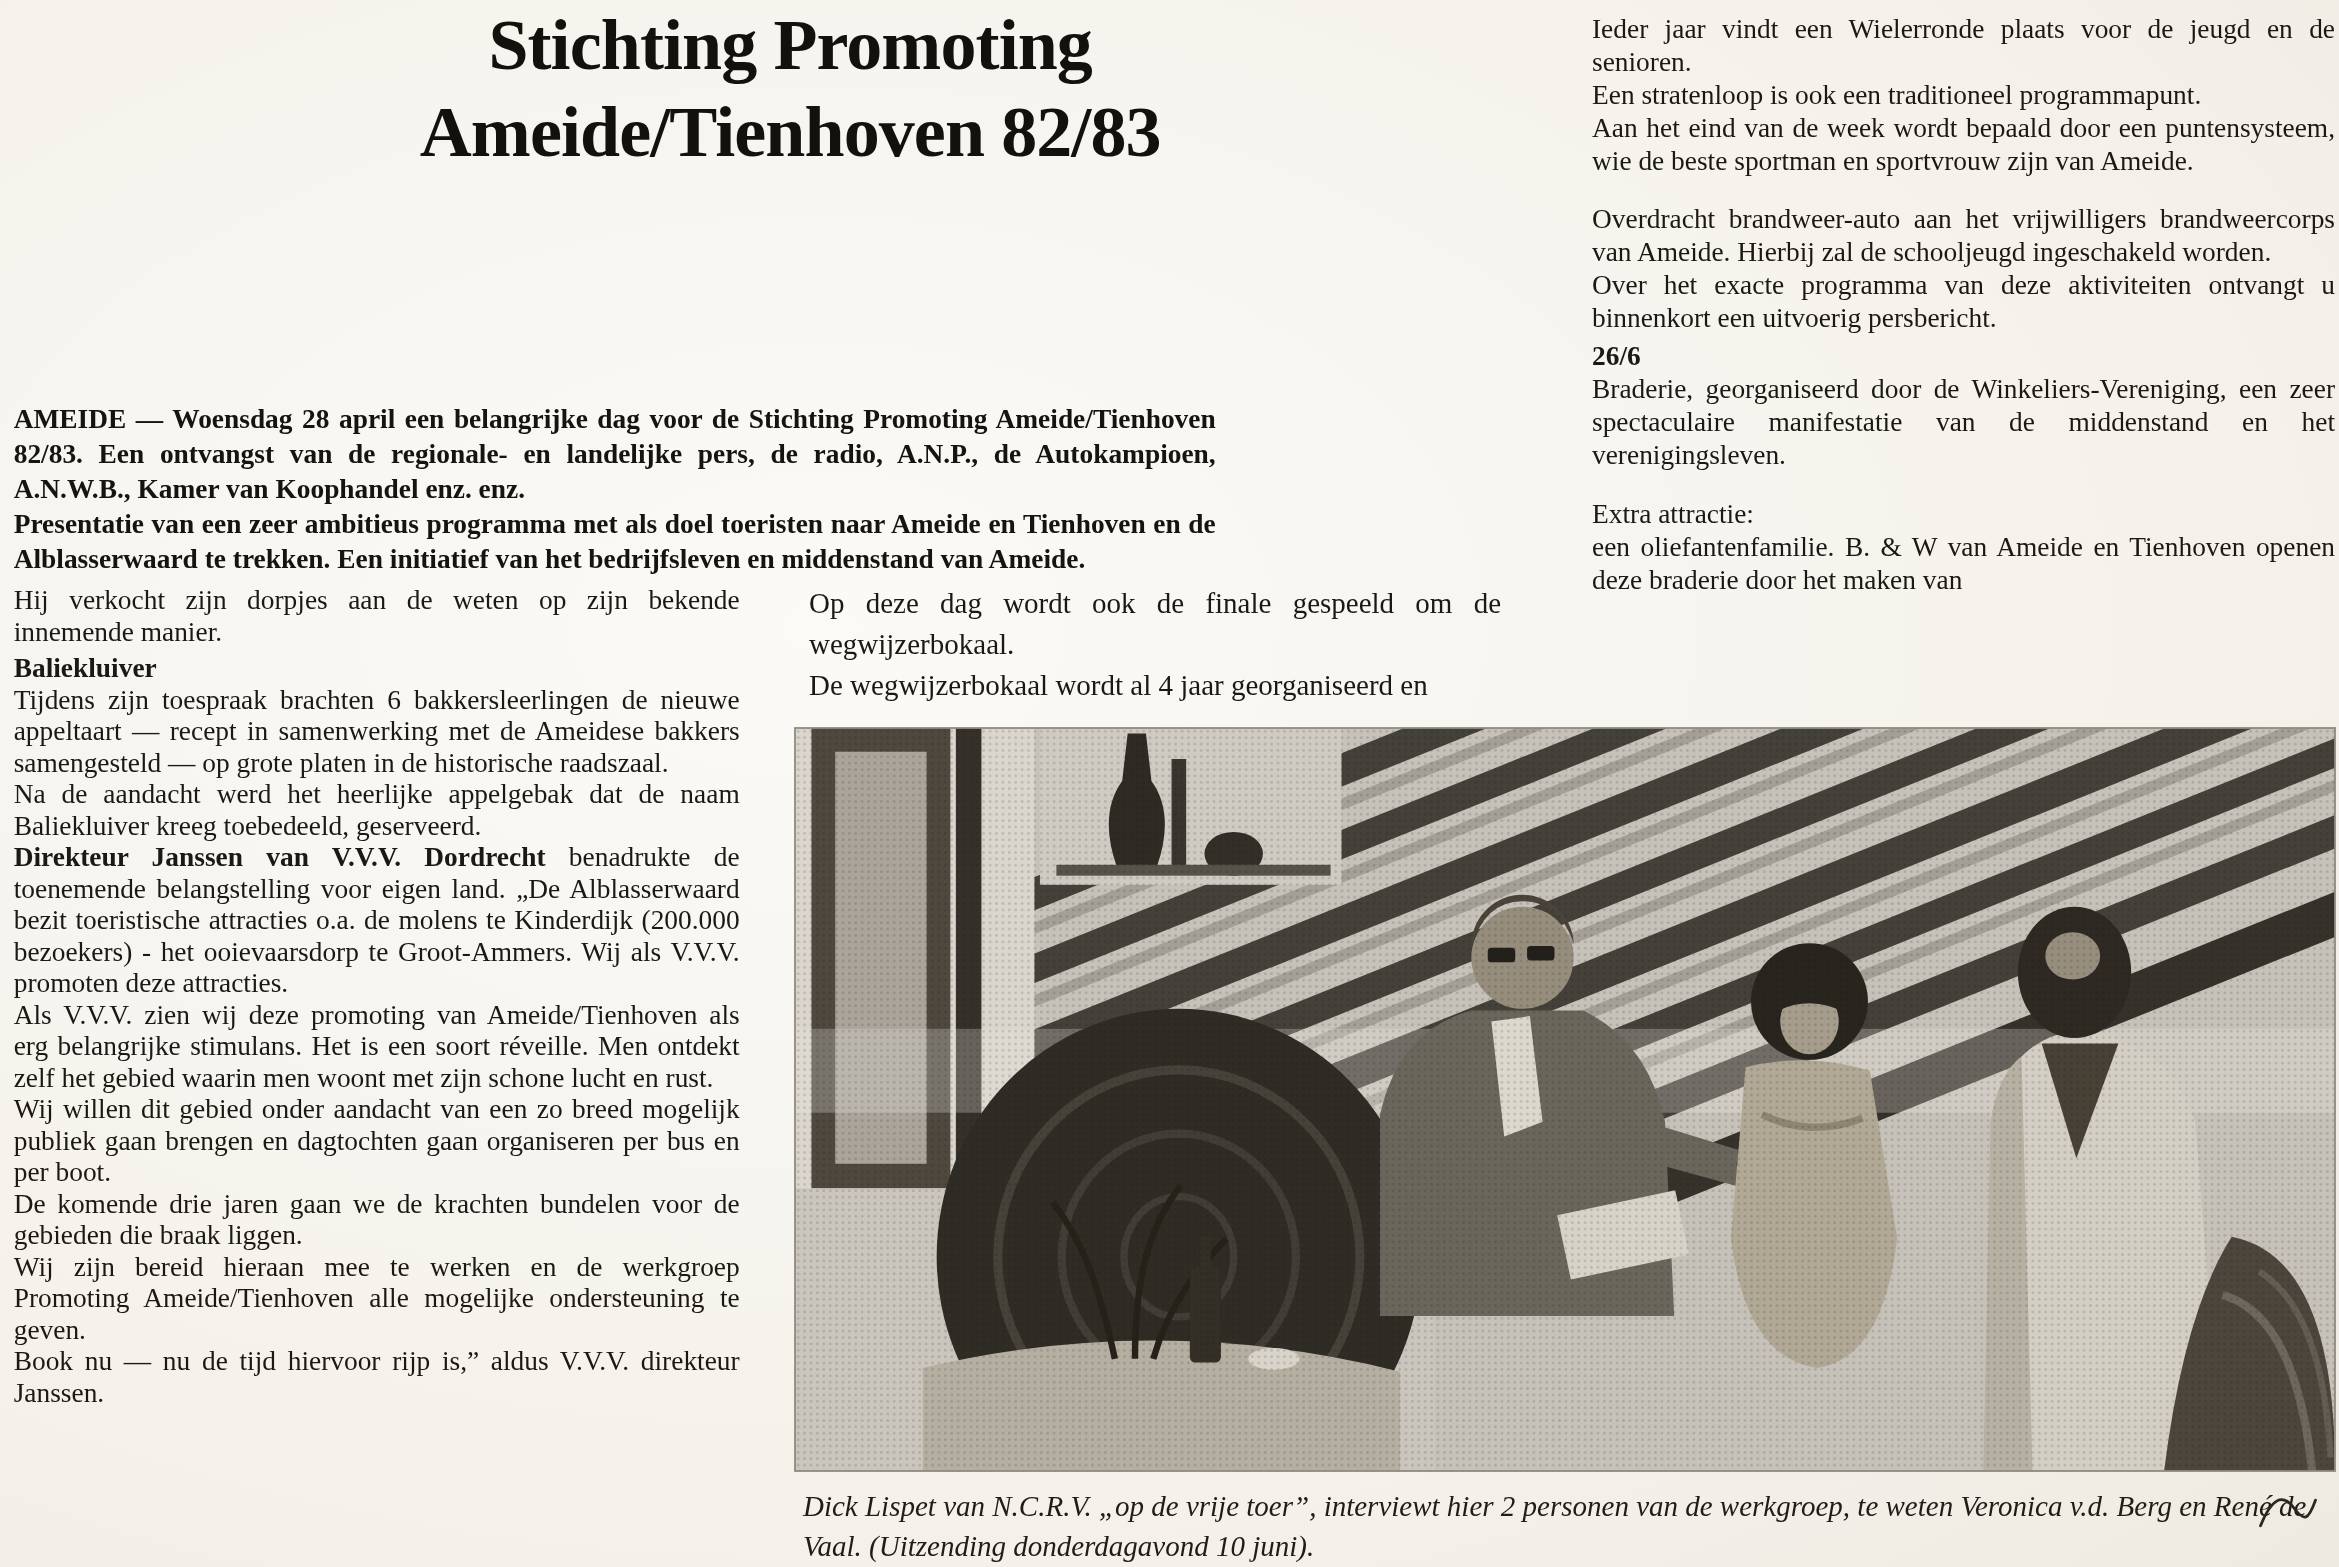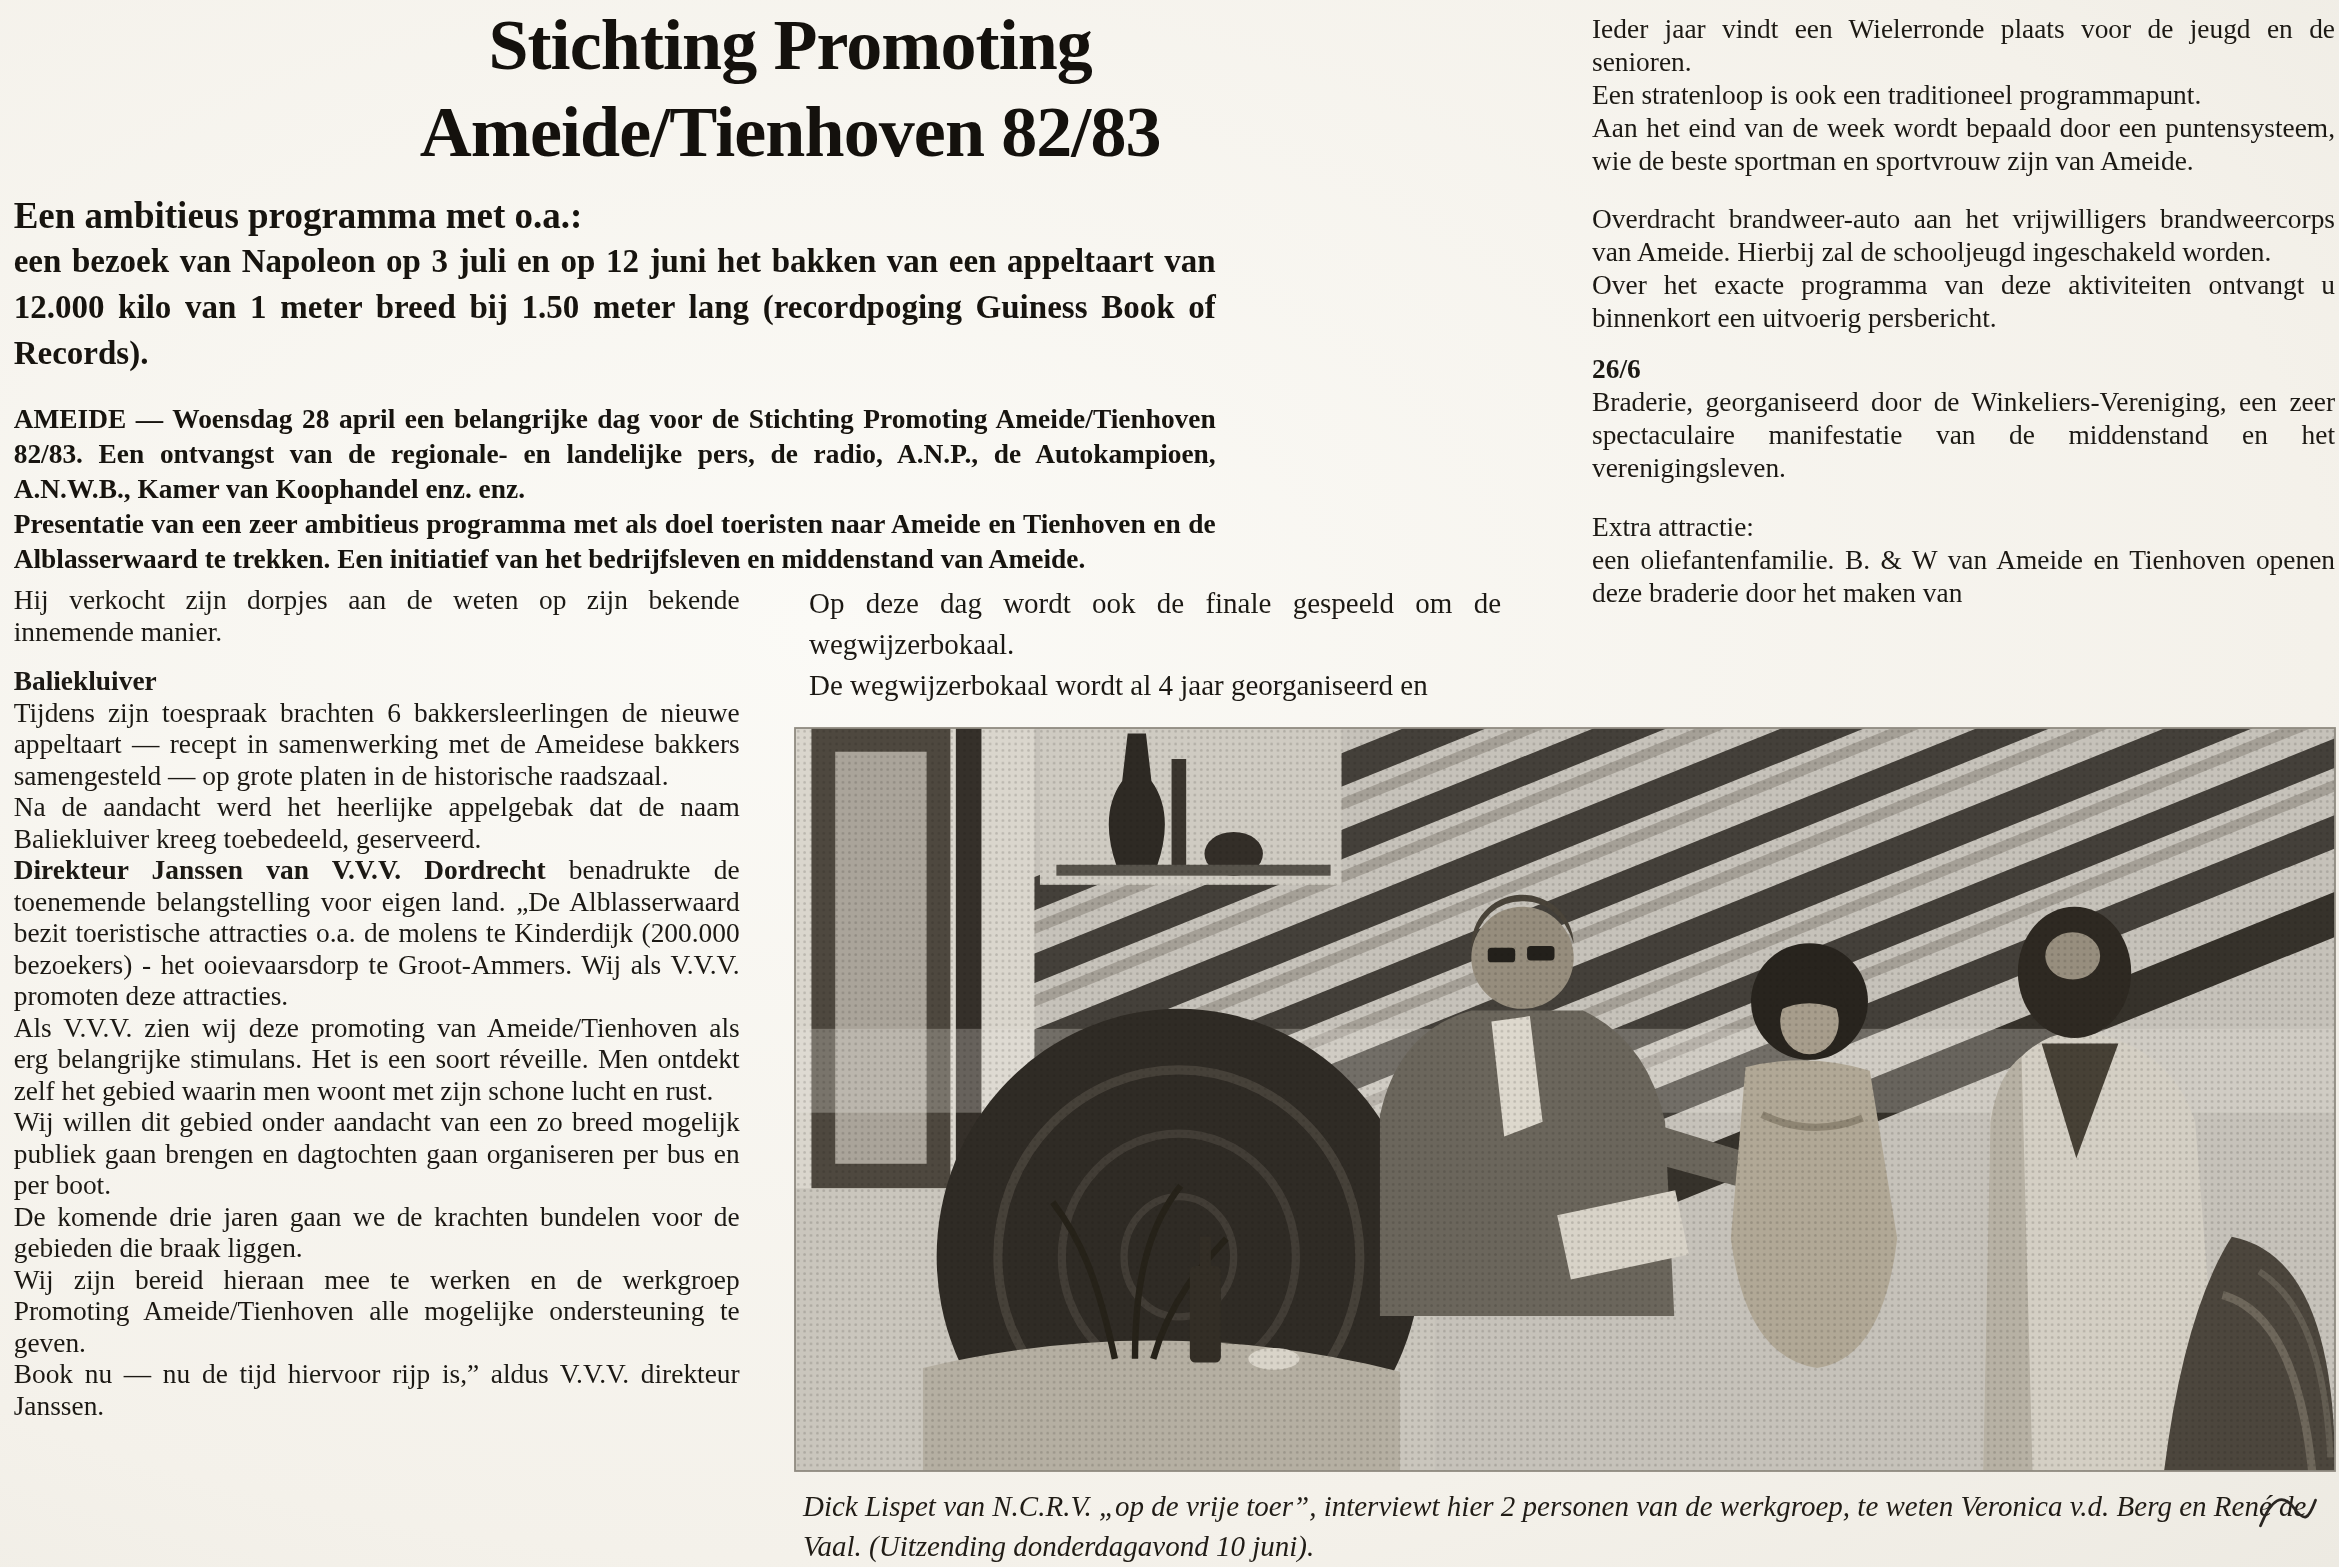--- a/index.html
+++ b/index.html
@@ -21,21 +21,21 @@
   .standfirst{position:absolute;left:13.7px;top:402px;width:1202px;}
   .standfirst p{margin:0;font-weight:bold;font-size:27.4px;line-height:35px;text-align:justify;color:#17140f;}
   
   .col p{margin:0;text-align:justify;}
   .left-col{position:absolute;left:13.7px;top:585px;width:726px;}
   .left-col p{font-size:27.4px;line-height:31.5px;}
   .mid-col{position:absolute;left:809px;top:583px;width:692px;}
   .mid-col p{font-size:29px;line-height:41px;}
   .right-col{position:absolute;left:1592px;top:12.8px;width:743px;}
   .right-col p{font-size:27.4px;line-height:33px;}
-  .col p.subhead{font-weight:bold;text-align:left;margin-top:18px;}
+  .col p.subhead{font-weight:bold;text-align:left;margin-top:5px;}
   .col p.gap-after{margin-bottom:25.6px;}
   .col b{font-weight:bold;}
   
   .photo{position:absolute;left:795px;top:728px;width:1540px;height:743px;margin:0;
     box-shadow:0 0 0 0.9px #8f8a80;background:#c6c2ba;}
   .photo svg{display:block;width:100%;height:100%;}
   
   .caption{position:absolute;left:803px;top:1486px;width:1512px;
     font-style:italic;font-size:29px;line-height:40px;color:#201c16;}
   .pen-mark{position:absolute;left:2255px;top:1489px;}
@@ -43,24 +43,20 @@
 </head>
 <body>
 
 <div class="page">
 
   <header class="headline">
     <div>Stichting Promoting</div>
     <div>Ameide/Tienhoven 82/83</div>
   </header>
 
-  <section class="lede">
-    <div class="lede-heading">Een ambitieus programma met o.a.:</div>
-    <div class="lede-body">een bezoek van Napoleon op 3 juli en op 12 juni het bakken van een appeltaart van 12.000 kilo van 1 meter breed bij 1.50 meter lang (recordpoging Guiness Book of Records).</div>
-  </section>
 
   <section class="standfirst">
       <p>AMEIDE — Woensdag 28 april een belangrijke dag voor de Stichting Promoting Ameide/Tienhoven 82/83. Een ontvangst van de regionale- en landelijke pers, de radio, A.N.P., de Autokampioen, A.N.W.B., Kamer van Koophandel enz. enz.</p>
       <p>Presentatie van een zeer ambitieus programma met als doel toeristen naar Ameide en Tienhoven en de Alblasserwaard te trekken. Een initiatief van het bedrijfsleven en middenstand van Ameide.</p>
     </section>
 
   <section class="col left-col">
       <p>Hij verkocht zijn dorpjes aan de weten op zijn bekende innemende manier.</p>
       <p class="subhead"><b>Baliekluiver</b></p>
       <p>Tijdens zijn toespraak brachten 6 bakkersleerlingen de nieuwe appeltaart — recept in samenwerking met de Ameidese bakkers samengesteld — op grote platen in de historische raadszaal.</p>

